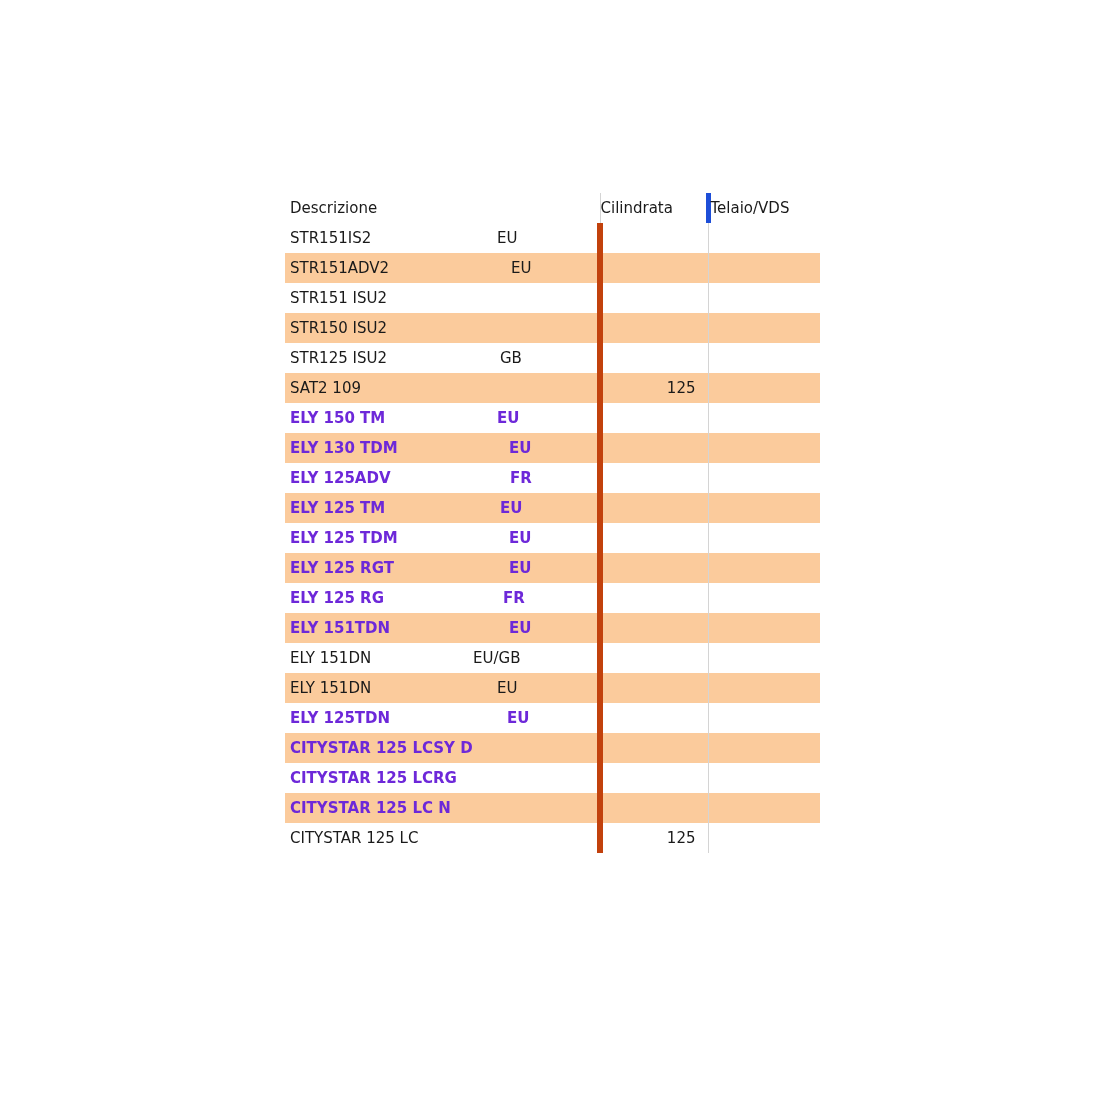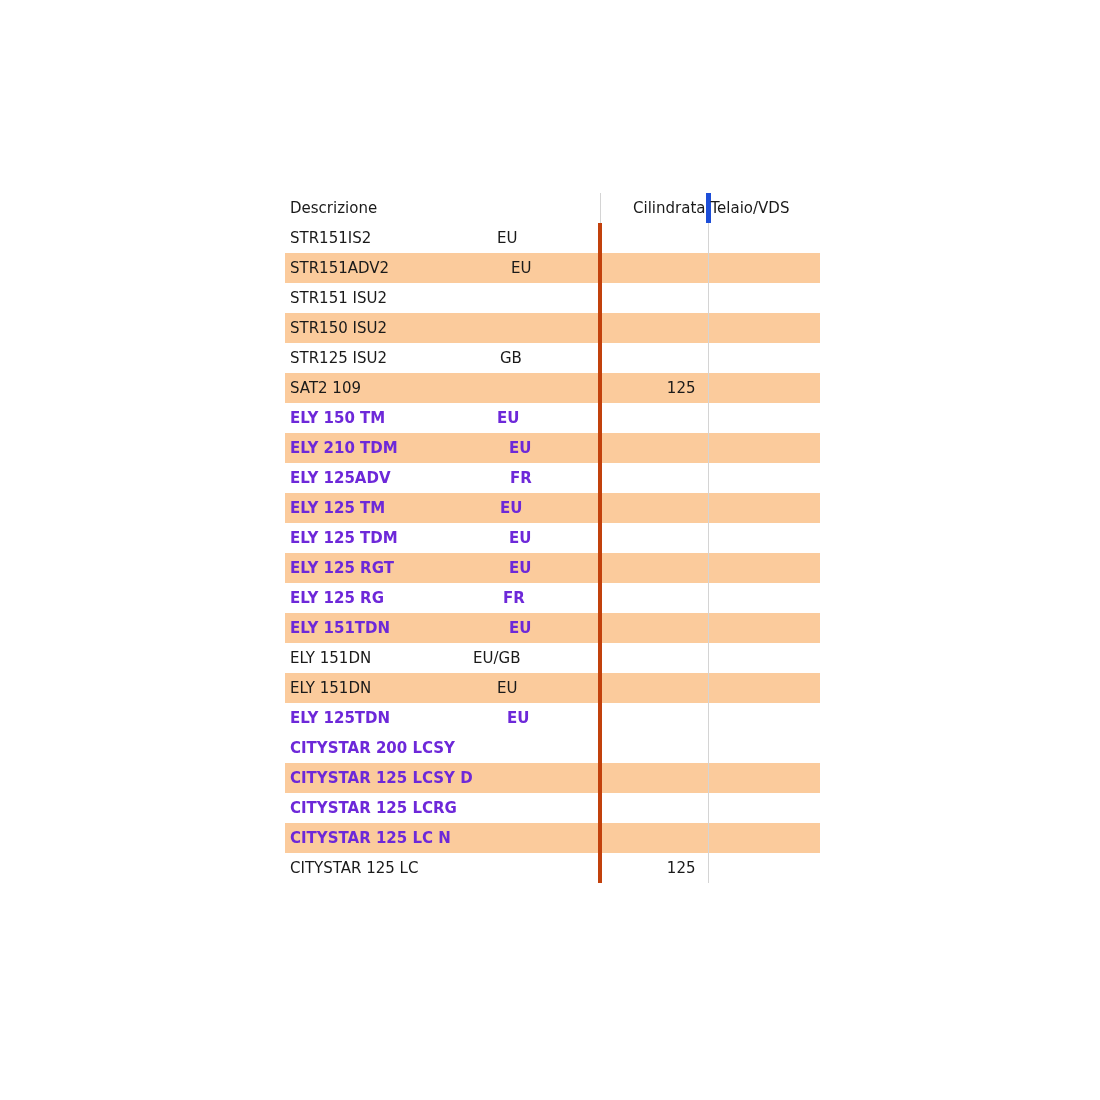--- a/index.html
+++ b/index.html
@@ -41,21 +41,21 @@
     height: 30px;
     padding: 0;
     vertical-align: middle;
     text-align: left;
     background: #ffffff;
   }
   thead th.h-desc {
     padding-left: 5px;
   }
   thead th.h-cil {
-    text-align: right;
+    text-align: left;
     border-left: 1px solid #d4d4d4;
   }
   thead th.h-telaio {
     border-left: 5px solid #1d4ed8;
   }
 
   tbody tr { height: 30px; margin-top: 24px; }
 
   tbody td {
     padding: 0;
@@ -65,21 +65,21 @@
     line-height: 30px;
     white-space: nowrap;
     overflow: hidden;
   }
 
   td.c-desc {
     padding-left: 5px;
     position: relative;
   }
   td.c-cil {
-    border-left: 4px solid #c2410c;
+    border-left: 6px solid #c2410c;
     text-align: right;
     padding-right: 12px;
   }
   td.c-telaio {
     border-left: 1px solid #d4d4d4;
     text-align: right;
     padding-right: 12px;
   }
 
   
@@ -151,21 +151,21 @@
           <td class="c-desc"><span class="desc-name">SAT2 109</span></td>
           <td class="c-cil">125</td>
           <td class="c-telaio"></td>
         </tr>
         <tr class="plain green">
           <td class="c-desc"><span class="desc-name">ELY  150 TM</span><span class="desc-code" style="left: 212px;">EU</span></td>
           <td class="c-cil"></td>
           <td class="c-telaio"></td>
         </tr>
         <tr class="stripe green">
-          <td class="c-desc"><span class="desc-name">ELY  210 TDM</span><span class="desc-code" style="left: 224px;">EU</span></td>
+          <td class="c-desc"><span class="desc-name">ELY  130 TDM</span><span class="desc-code" style="left: 224px;">EU</span></td>
           <td class="c-cil"></td>
           <td class="c-telaio"></td>
         </tr>
         <tr class="plain green">
           <td class="c-desc"><span class="desc-name">ELY  125ADV</span><span class="desc-code" style="left: 225px;">FR</span></td>
           <td class="c-cil"></td>
           <td class="c-telaio"></td>
         </tr>
         <tr class="stripe green">
           <td class="c-desc"><span class="desc-name">ELY  125 TM</span><span class="desc-code" style="left: 215px;">EU</span></td>
@@ -197,25 +197,20 @@
           <td class="c-cil"></td>
           <td class="c-telaio"></td>
         </tr>
         <tr class="stripe black">
           <td class="c-desc"><span class="desc-name">ELY   151DN</span><span class="desc-code" style="left: 212px;">EU</span></td>
           <td class="c-cil"></td>
           <td class="c-telaio"></td>
         </tr>
         <tr class="plain green">
           <td class="c-desc"><span class="desc-name">ELY   125TDN</span><span class="desc-code" style="left: 222px;">EU</span></td>
-          <td class="c-cil"></td>
-          <td class="c-telaio"></td>
-        </tr>
-        <tr class="plain green">
-          <td class="c-desc"><span class="desc-name">CITYSTAR 200 LCSY</span></td>
           <td class="c-cil"></td>
           <td class="c-telaio"></td>
         </tr>
         <tr class="stripe green">
           <td class="c-desc"><span class="desc-name">CITYSTAR 125 LCSY D</span></td>
           <td class="c-cil"></td>
           <td class="c-telaio"></td>
         </tr>
         <tr class="plain green">
           <td class="c-desc"><span class="desc-name">CITYSTAR 125 LCRG</span></td>

